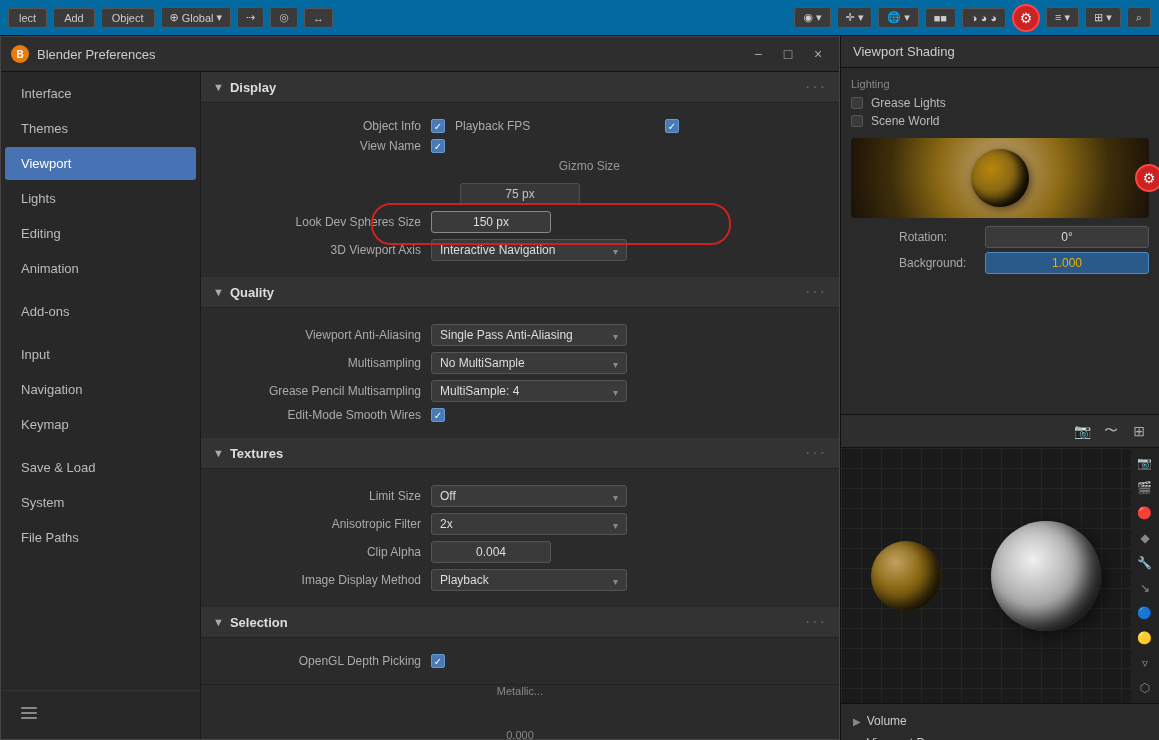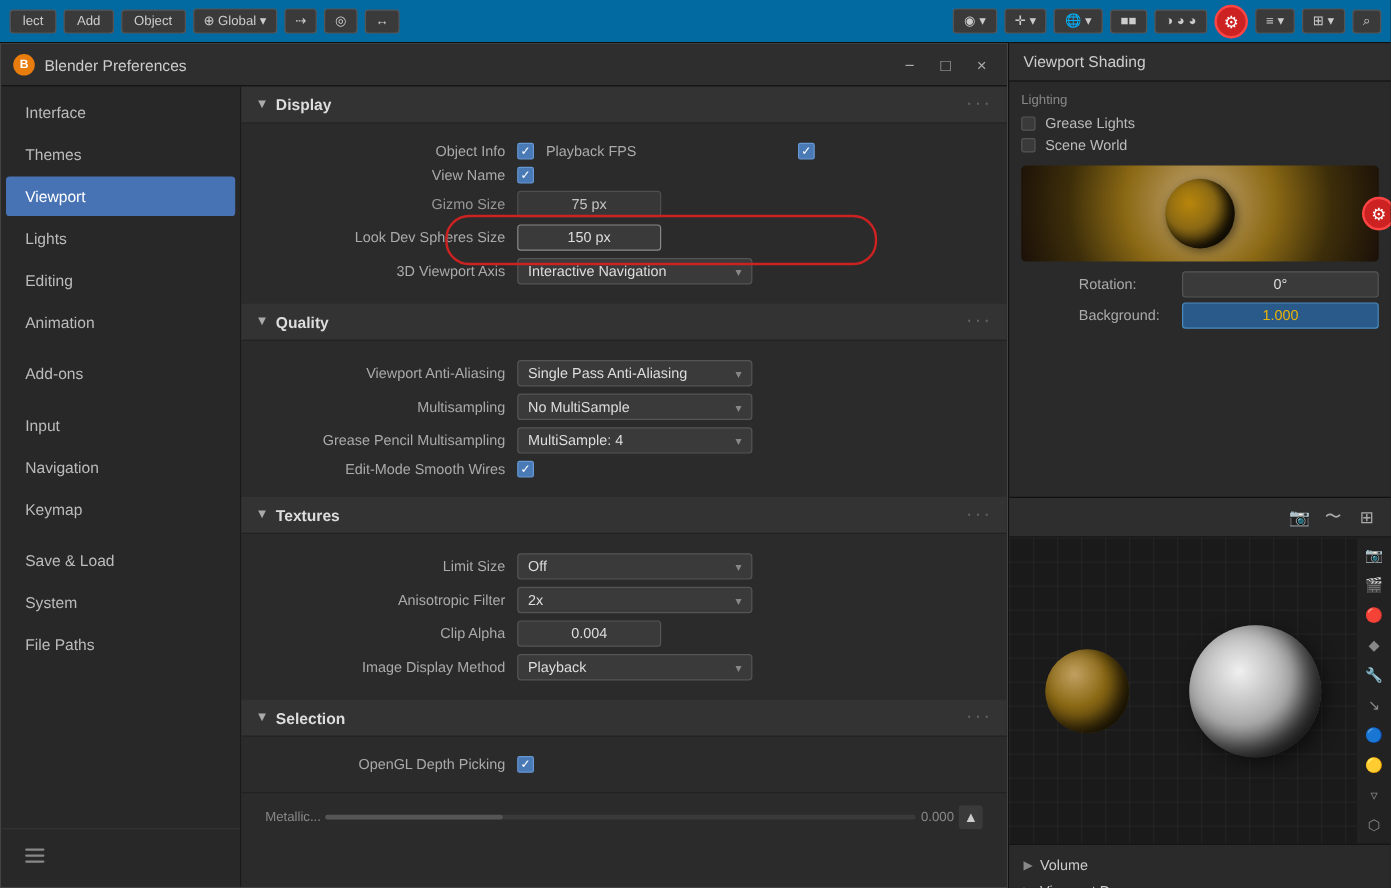--- a/index.html
+++ b/index.html
@@ -523,21 +523,21 @@
             <div class="prop-value">
               <div class="checkbox">✓</div>
             </div>
           </div>
           <div class="prop-row">
             <span class="prop-label">View Name</span>
             <div class="prop-value">
               <div class="checkbox">✓</div>
             </div>
           </div>
-          <div class="partial-row" style="margin-top:6px;">
+          <div class="partial-row" style="margin-top:6px;flex-direction:column;">
             <span class="prop-label">Gizmo Size</span>
             <div class="input-field">75 px</div>
           </div>
 
           <div class="lookdev-row-wrapper">
             <div class="red-oval"></div>
             <div class="prop-row">
               <span class="prop-label">Look Dev Spheres Size</span>
               <div class="input-field highlighted">150 px</div>
             </div>
@@ -626,21 +626,21 @@
         </div>
         <div class="section-content">
           <div class="prop-row">
             <span class="prop-label">OpenGL Depth Picking</span>
             <div class="prop-value">
               <div class="checkbox">✓</div>
             </div>
           </div>
         </div>
 
-        <div style="height:40px; background:#2b2b2b; border-top:1px solid #222; display:flex; align-items:center; padding:0 20px; gap:4px;">
+        <div style="height:40px; background:#2b2b2b; border-top:1px solid #222; display:flex; align-items:center; padding:0 20px; gap:16px;flex-direction:column;">
           <span style="color:#888; font-size:11px;">Metallic...</span>
           <div style="flex:1; height:4px; background:#3a3a3a; border-radius:2px;">
             <div style="width:30%; height:100%; background:#555; border-radius:2px;"></div>
           </div>
           <span style="color:#888; font-size:11px;">0.000</span>
           <div style="width:20px; height:20px; border-radius:3px; background:#3a3a3a; display:flex; align-items:center; justify-content:center; cursor:pointer;">▲</div>
         </div>
 
       </div>
     </div>

